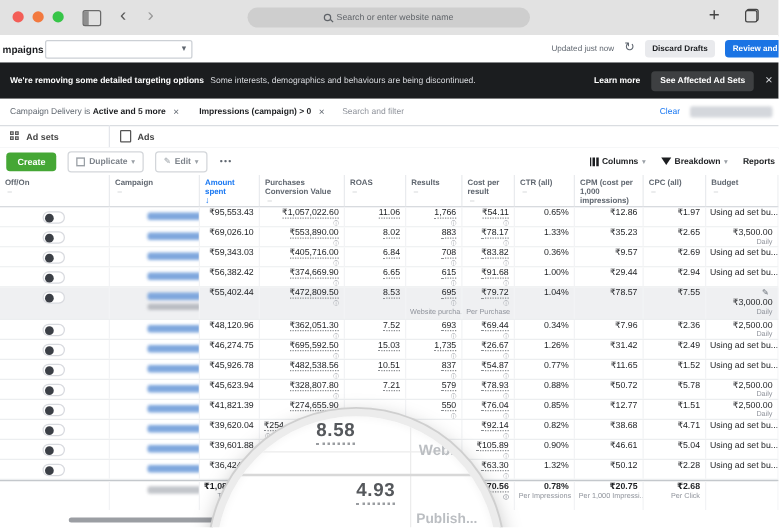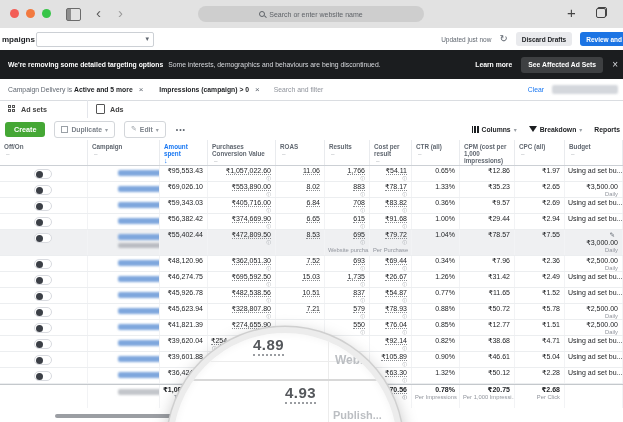--- a/index.html
+++ b/index.html
@@ -741,21 +741,21 @@
           <div class="sub">Per Click</div>
         </div>
         <div class="tc num"></div>
       </div>
     </div>
 
   <div class="lens">
     <span class="vline"></span>
     <span class="hline1"></span>
     <span class="hline2"></span>
-    <span class="bigval v1">4.89</span>
+    <span class="bigval v1">8.58</span>
     <span class="biggray g1">Web..</span>
     <span class="bigval v2">4.93</span>
     <span class="biggray g2">Publish...</span>
   </div>
 
   <div class="hthumb"></div>
 
 </div>
 
 </body></html>

